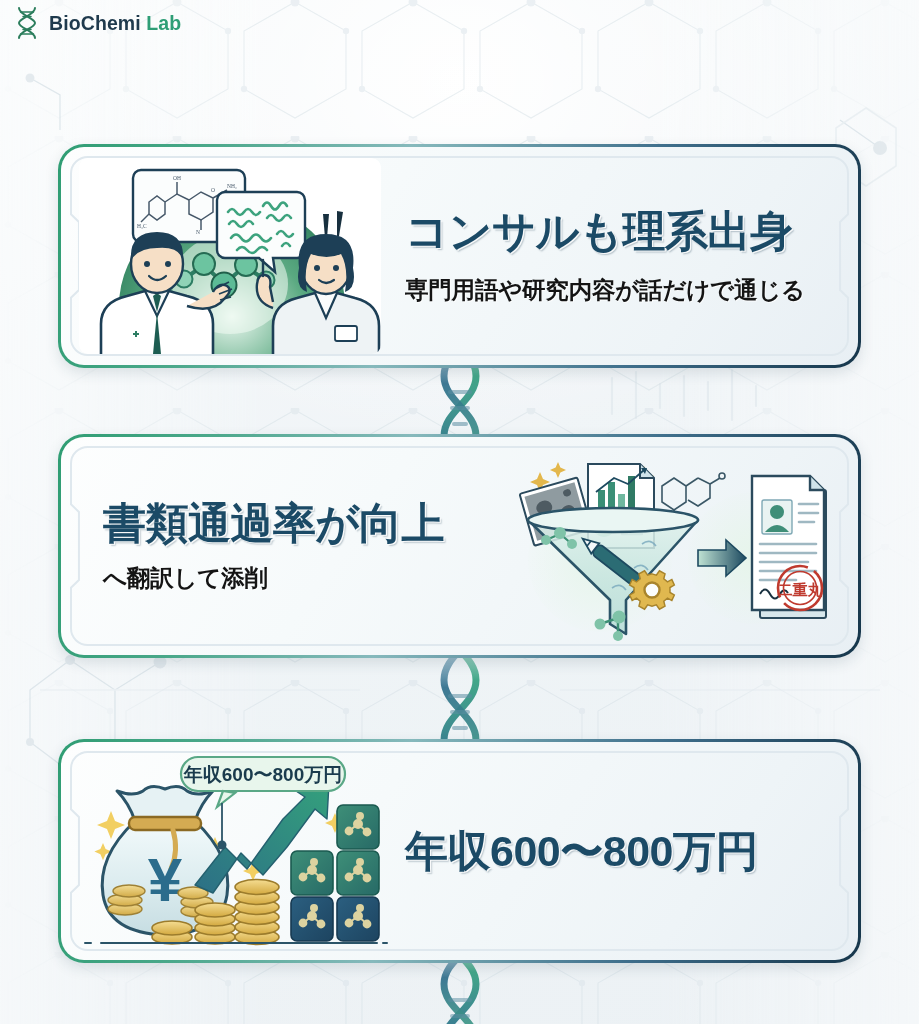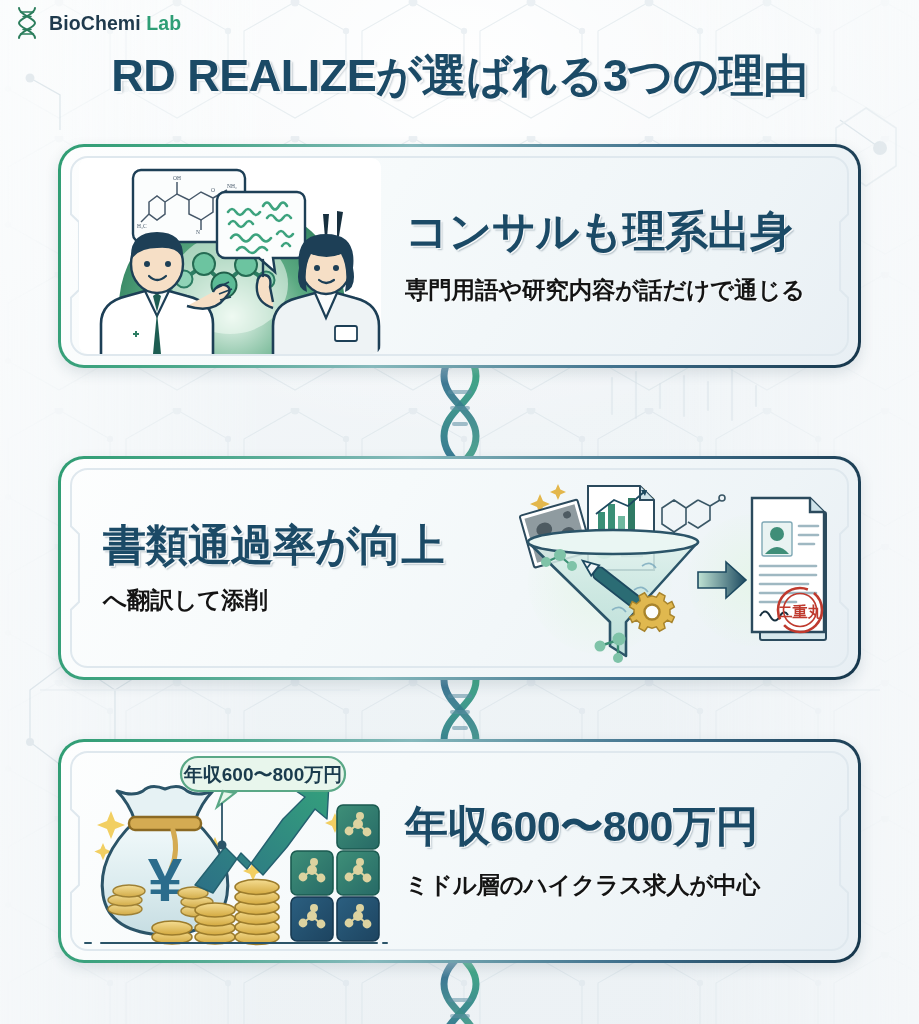--- a/index.html
+++ b/index.html
@@ -69,21 +69,21 @@
     height:100%;
     background:linear-gradient(125deg,#fdfefe 0%,#f6fafb 38%,#eef4f7 78%,#e8eff4 100%);
     overflow:hidden;
     display:flex; align-items:center;
   }
   
   .notch { position:absolute; inset:9px; border-radius:17px; pointer-events:none; }
   .notch svg { width:100%; height:100%; display:block; }
 
   #card1 { top:144px; height:224px; }
-  #card2 { top:456px; height:224px; }
+  #card2 { top:434px; height:224px; }
   #card3 { top:739px; height:224px; }
 
   .illus  { position:relative; z-index:3; flex:0 0 auto; }
   .copy   { position:relative; z-index:3; flex:1 1 auto; }
 
   .card-title {
     font-size:43px;
     font-weight:700;
     color:#1b4a66;
     letter-spacing:-0.5px;
@@ -182,21 +182,20 @@
         <path d="M9 10.5 L17 10.5" stroke-width="1.5"></path>
         <path d="M9 23.5 L17 23.5" stroke-width="1.5"></path>
         <path d="M6.5 28 L19.5 28" stroke-width="1.5"></path>
       </g>
     </svg>
     <div class="logo-text">
       <span class="a">BioChemi</span><span>&nbsp;</span><span class="b">Lab</span>
     </div>
   </div>
 
-  <div class="headline">RD REALIZEが選ばれる3つの理由</div>
 
   <svg class="dna" id="dna1" width="92" height="150" viewBox="0 0 92 150">
     <defs>
       <linearGradient id="dg1" x1="0" y1="0" x2="0" y2="1">
         <stop offset="0%" stop-color="#9fd4c4" stop-opacity=".25"></stop>
         <stop offset="40%" stop-color="#3aa383" stop-opacity=".95"></stop>
         <stop offset="100%" stop-color="#2f6f8f" stop-opacity=".95"></stop>
       </linearGradient>
       <linearGradient id="dg2" x1="0" y1="0" x2="0" y2="1">
         <stop offset="0%" stop-color="#a8c9d8" stop-opacity=".25"></stop>
@@ -659,18 +658,17 @@
             <path d="M146 40 L140 56 L158 42 Z" fill="#e8f6ec" stroke="#5aa886" stroke-width="2.2"></path>
             <path d="M145 52 L145 92" stroke="#2b5468" stroke-width="1.8"></path>
             <circle cx="145" cy="94" r="4.5" fill="#2b5468"></circle>
             <text x="186" y="30" text-anchor="middle" font-size="19" font-weight="700" fill="#1a3b4d" font-family="'Liberation Sans',sans-serif">年収600〜800万円</text>
           </g>
         </svg>
       </div>
 
       <div class="copy">
         <div class="card-title">年収600〜800万円</div>
-        <div class="card-sub">ミドル層のハイクラス求人が中心</div>
       </div>
     </div>
   </div>
 
 </div>
 
 </body></html>

